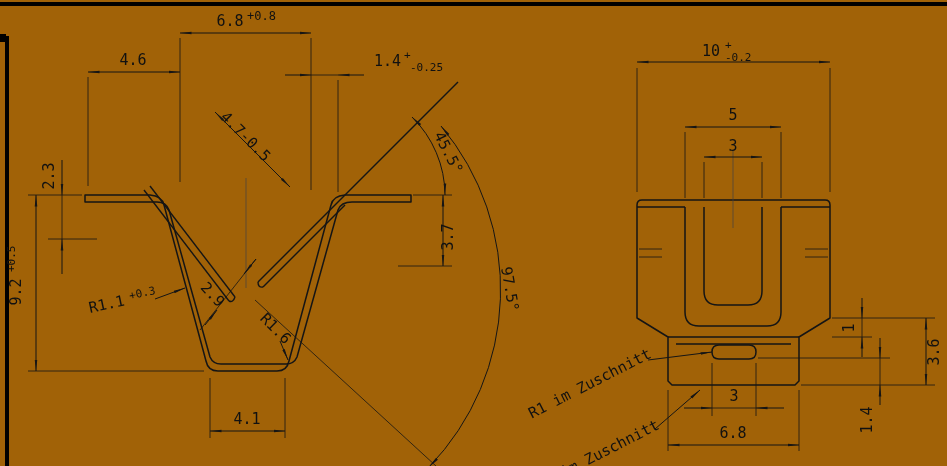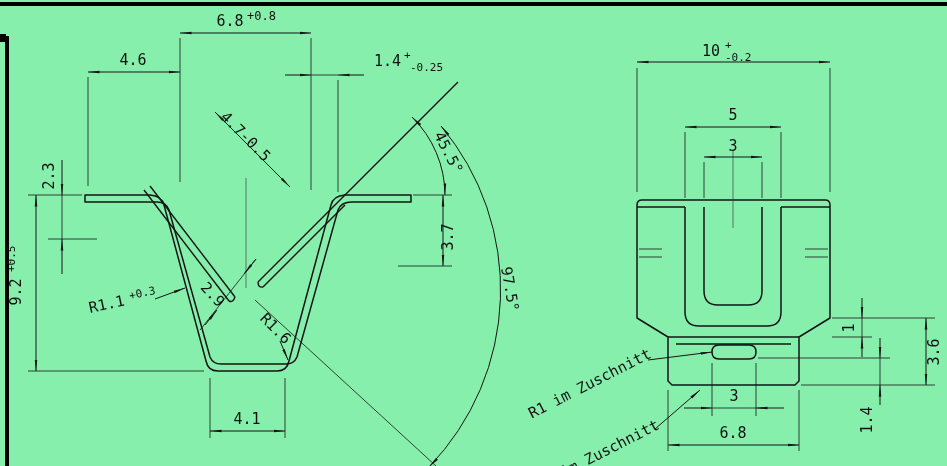--- a/index.html
+++ b/index.html
@@ -1,16 +1,16 @@
 <!DOCTYPE html>
 <html><head>
 <meta charset="utf-8">
 <style>
   html,body{margin:0;padding:0;background:#e9e9e9;}
-  #stage{position:relative;width:947px;height:466px;background:#86efac;overflow:hidden;
+  #stage{position:relative;width:947px;height:466px;background:#a16207;overflow:hidden;
          font-family:"DejaVu Sans Mono", monospace;}
   svg{display:block}
   .ol{stroke:#151515;stroke-width:1.5;fill:none;stroke-linejoin:round;}
   .tl{stroke:#151515;stroke-width:1.4;fill:none;}
   .dl{stroke:#151515;stroke-width:1;fill:none;}
   .xl{stroke:#151515;stroke-width:0.8;fill:none;}
   .cl{stroke:#444;stroke-width:0.7;fill:none;}
   text{fill:#111;font-family:"DejaVu Sans Mono", monospace;font-size:15px;}
   text.tol{font-size:11px;}
   text.tol2{font-size:12px;}

